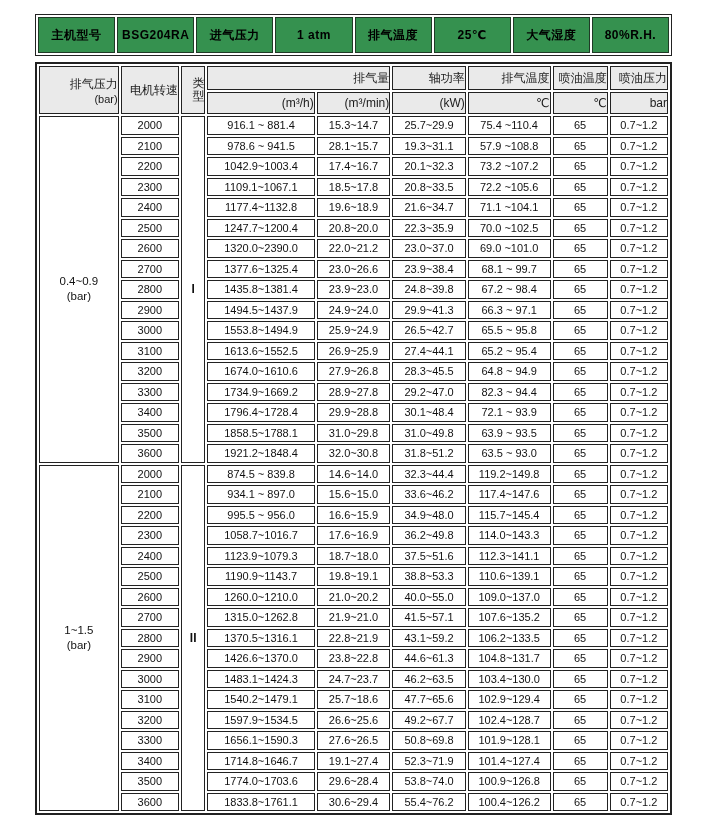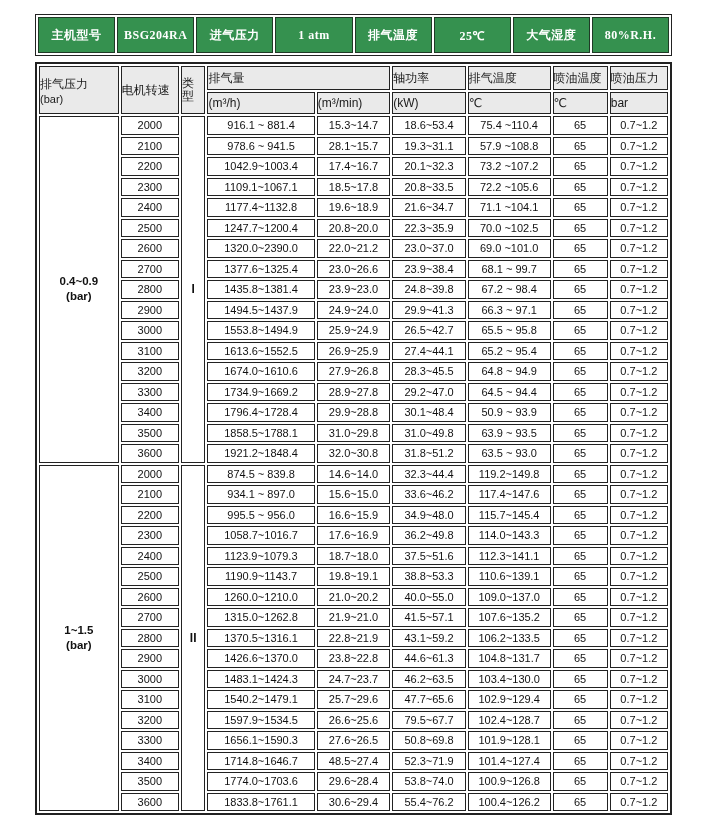--- a/index.html
+++ b/index.html
@@ -14,60 +14,60 @@
 
   
   .top-table {
     width: 100%;
     border-collapse: separate; border-spacing: 2px;
     border: 1px solid #222;
   }
   .top-table td {
     border: 1px solid #1f3a26;
     background: #35914f;
-    color: #ffffff;
+    color: #000000;
     text-align: center; vertical-align: middle;
     height: 32px;
     font-size: 12px; font-weight: 600;
     letter-spacing: 0.5px;
-    overflow: hidden; white-space: nowrap; font-family: Liberation Serif, serif;
+    overflow: hidden; white-space: nowrap;
   }
 
   
   .main-table {
     width: 100%;
     margin-top: 6px;
     border-collapse: separate; border-spacing: 2px;
     border: 2px solid #222;
   }
   .main-table th {
     background: #eaeaea;
     border: 1px solid #222;
     font-weight: 400;
     font-size: 12px;
-    text-align: left; vertical-align: middle;
+    text-align: right; vertical-align: middle;
     padding: 0;
     overflow: hidden; white-space: nowrap;
   }
   .main-table thead tr.h1 th { height: 22px; }
   .main-table thead tr.h2 th { height: 20px; }
   .main-table th .sub { font-size: 11px; }
   .th-type div { line-height: 13px; }
 
   .main-table tbody td {
     background: #ffffff;
     border: 1px solid #222;
     height: 16.5px;
     font-size: 11px;
     text-align: center; vertical-align: middle;
     padding: 0;
     overflow: hidden; white-space: nowrap;
     color: #111;
   }
-  .main-table tbody td.pressure-cell { font-size: 11.5px; line-height: 15px; font-weight: bold; }
+  .main-table tbody td.pressure-cell { font-size: 11.5px; line-height: 15px; }
   .main-table tbody td.type-cell { font-weight: 700; font-size: 12px; }
 </style>
 </head>
 <body>
 
 <div class="page">
 
   <table class="top-table">
     <colgroup>
       <col style="width:12.5%">
@@ -134,21 +134,21 @@
     <tbody>
         <tr>
           <td class="pressure-cell" rowspan="17">
             <div>0.4~0.9</div>
             <div>(bar)</div>
           </td>
           <td>2000</td>
           <td class="type-cell" rowspan="17">I</td>
           <td>916.1 ~ 881.4</td>
           <td>15.3~14.7</td>
-          <td>18.6~53.4</td>
+          <td>25.7~29.9</td>
           <td>75.4 ~110.4</td>
           <td>65</td>
           <td>0.7~1.2</td>
         </tr>
         <tr>
           <td>2100</td>
           <td>978.6 ~ 941.5</td>
           <td>28.1~15.7</td>
           <td>19.3~31.1</td>
           <td>57.9 ~108.8</td>
@@ -252,30 +252,30 @@
           <td>28.3~45.5</td>
           <td>64.8 ~ 94.9</td>
           <td>65</td>
           <td>0.7~1.2</td>
         </tr>
         <tr>
           <td>3300</td>
           <td>1734.9~1669.2</td>
           <td>28.9~27.8</td>
           <td>29.2~47.0</td>
-          <td>64.5 ~ 94.4</td>
+          <td>82.3 ~ 94.4</td>
           <td>65</td>
           <td>0.7~1.2</td>
         </tr>
         <tr>
           <td>3400</td>
           <td>1796.4~1728.4</td>
           <td>29.9~28.8</td>
           <td>30.1~48.4</td>
-          <td>50.9 ~ 93.9</td>
+          <td>72.1 ~ 93.9</td>
           <td>65</td>
           <td>0.7~1.2</td>
         </tr>
         <tr>
           <td>3500</td>
           <td>1858.5~1788.1</td>
           <td>31.0~29.8</td>
           <td>31.0~49.8</td>
           <td>63.9 ~ 93.5</td>
           <td>65</td>
@@ -390,48 +390,48 @@
           <td>1483.1~1424.3</td>
           <td>24.7~23.7</td>
           <td>46.2~63.5</td>
           <td>103.4~130.0</td>
           <td>65</td>
           <td>0.7~1.2</td>
         </tr>
         <tr>
           <td>3100</td>
           <td>1540.2~1479.1</td>
-          <td>25.7~29.6</td>
+          <td>25.7~18.6</td>
           <td>47.7~65.6</td>
           <td>102.9~129.4</td>
           <td>65</td>
           <td>0.7~1.2</td>
         </tr>
         <tr>
           <td>3200</td>
           <td>1597.9~1534.5</td>
           <td>26.6~25.6</td>
-          <td>79.5~67.7</td>
+          <td>49.2~67.7</td>
           <td>102.4~128.7</td>
           <td>65</td>
           <td>0.7~1.2</td>
         </tr>
         <tr>
           <td>3300</td>
           <td>1656.1~1590.3</td>
           <td>27.6~26.5</td>
           <td>50.8~69.8</td>
           <td>101.9~128.1</td>
           <td>65</td>
           <td>0.7~1.2</td>
         </tr>
         <tr>
           <td>3400</td>
           <td>1714.8~1646.7</td>
-          <td>48.5~27.4</td>
+          <td>19.1~27.4</td>
           <td>52.3~71.9</td>
           <td>101.4~127.4</td>
           <td>65</td>
           <td>0.7~1.2</td>
         </tr>
         <tr>
           <td>3500</td>
           <td>1774.0~1703.6</td>
           <td>29.6~28.4</td>
           <td>53.8~74.0</td>

